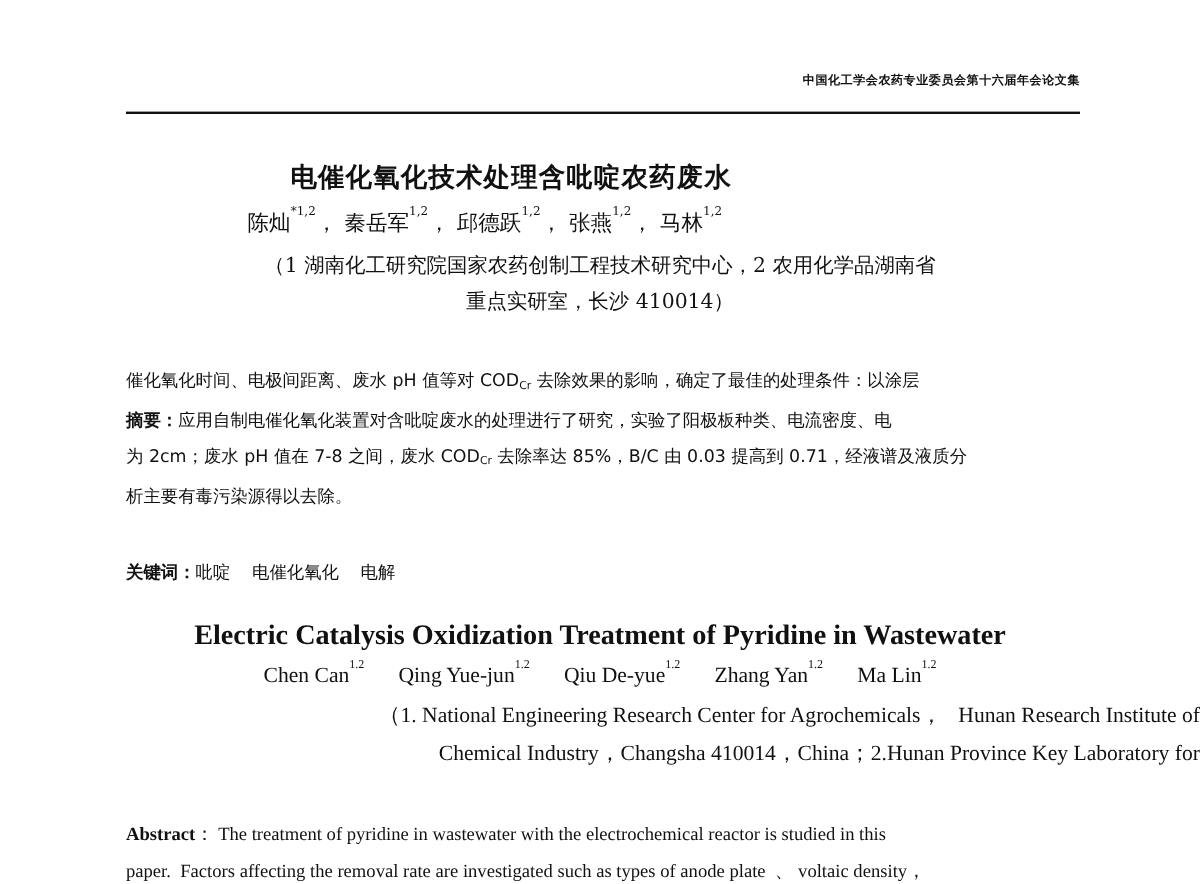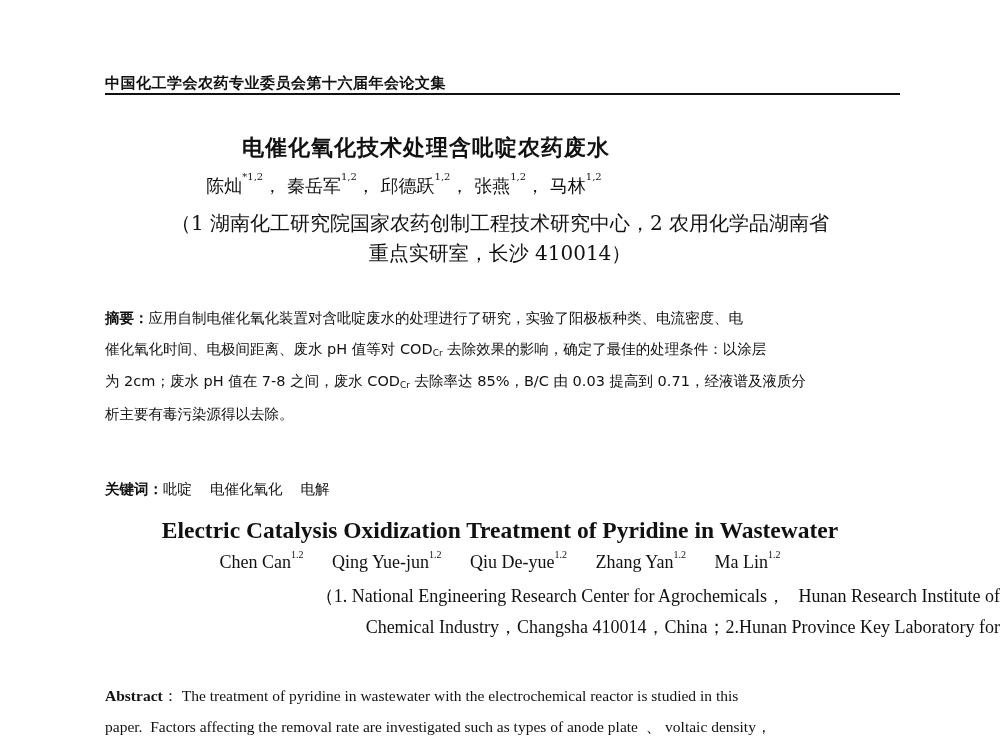--- a/index.html
+++ b/index.html
@@ -18,24 +18,24 @@
     .page {
       position: absolute;
       left: 0; top: 0;
       width: 1000px;
       height: 737px;
     }
     .running-header {
       position: absolute;
       left: 105px;
       width: 795px;
-      top: 74px;
-      text-align: left;
+      top: 60px;
+      text-align: right;
       font-family: "DejaVu Sans", sans-serif;
-      font-size: 15px;
+      font-size: 10px;
       font-weight: bold;
       letter-spacing: 0.5px;
     }
     .header-rule {
       position: absolute;
       left: 105px;
       width: 795px;
       top: 93px;
       height: 0;
       border-top: 2px solid #111;
@@ -62,21 +62,21 @@
       font-size: 10px;
       vertical-align: top;
       position: relative;
       top: -3px;
     }
     .cn-affil {
       position: absolute;
       left: 0; width: 1000px;
       text-align: center;
       font-family: "DejaVu Serif", serif;
-      font-size: 20px;
+      font-size: 17px;
     }
     .cn-affil.l1 { top: 210px; }
     .cn-affil.l2 { top: 240px; }
     .cn-abstract {
       position: absolute;
       left: 105px;
       width: 795px;
       top: 303px;
       font-family: "DejaVu Sans", sans-serif;
       font-size: 14.5px;
@@ -98,21 +98,21 @@
       position: relative;
       top: -3px;
     }
     .cn-abstract .line {
       display: block;
       white-space: nowrap;
     }
     .cn-keywords {
       position: absolute;
       left: 105px;
-      top: 480px;
+      top: 468px;
       font-family: Liberation Serif, serif;
       font-size: 14.5px;
       white-space: pre;
     }
     .cn-keywords .kw { margin-right: 18px; }
     .en-title {
       position: absolute;
       left: 0; width: 1000px;
       top: 517px;
       text-align: center;
@@ -166,22 +166,22 @@
     <span>秦岳军</span><sup>1,2</sup><span>，</span>
     <span>邱德跃</span><sup>1,2</sup><span>，</span>
     <span>张燕</span><sup>1,2</sup><span>，</span>
     <span>马林</span><sup>1,2</sup>
   </div>
 
   <div class="cn-affil l1">（1 湖南化工研究院国家农药创制工程技术研究中心，2 农用化学品湖南省</div>
   <div class="cn-affil l2">重点实研室，长沙 410014）</div>
 
   <div class="cn-abstract">
+    <span class="line"><span>催化氧化时间、电极间距离、废水 pH 值等对 COD</span><sub>Cr</sub><span> 去除效果的影响，确定了最佳的处理条件：以涂层</span></span>
     <span class="line"><span class="label">摘要：</span><span>应用自制电催化氧化装置对含吡啶废水的处理进行了研究，实验了阳极板种类、电流密度、电</span></span>
-    <span class="line"><span>催化氧化时间、电极间距离、废水 pH 值等对 COD</span><sub>Cr</sub><span> 去除效果的影响，确定了最佳的处理条件：以涂层</span></span>
     <span class="line"><span>为 2cm；废水 pH 值在 7-8 之间，废水 COD</span><sub>Cr</sub><span> 去除率达 85%，B/C 由 0.03 提高到 0.71，经液谱及液质分</span></span>
     <span class="line"><span>析主要有毒污染源得以去除。</span></span>
   </div>
 
   <div class="cn-keywords"><span class="label">关键词：</span><span class="kw">吡啶</span><span class="kw">电催化氧化</span><span class="kw">电解</span></div>
 
   <div class="en-title">Electric Catalysis Oxidization Treatment of Pyridine in Wastewater</div>
 
   <div class="en-authors">
     <span class="au"><span>Chen Can</span><sup>1.2</sup></span>

